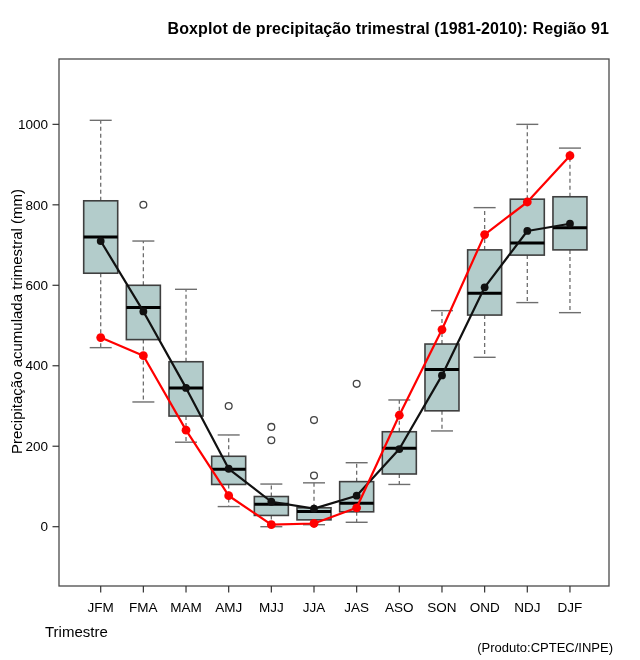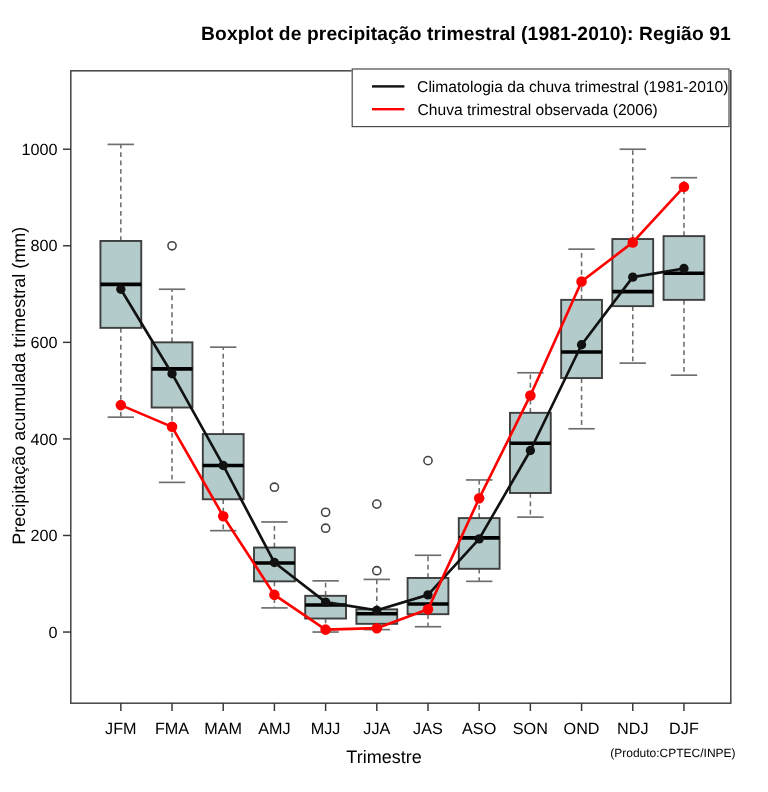--- a/index.html
+++ b/index.html
@@ -3,22 +3,22 @@
 <meta charset="utf-8">
 <style>
   html,body{margin:0;padding:0;background:#ffffff;}
   body{width:640px;height:660px;font-family:"Liberation Sans",sans-serif;color:#000;}
   .canvas{position:relative;width:640px;height:660px;background:#fff;overflow:hidden;}
   #plot{position:absolute;left:0;top:0;}
   .title{position:absolute;left:59px;top:20px;width:550px;text-align:right;
          font-size:16px;font-weight:bold;letter-spacing:0.1px;}
   .ylabel{position:absolute;left:-184px;top:313px;width:400px;text-align:center;
           font-size:15px;transform:rotate(-90deg);}
-  .xlabel{position:absolute;left:45px;top:623px;width:550px;text-align:center;font-size:15px;}
-  .footnote{position:absolute;right:27px;top:623px;font-size:10px;}
+  .xlabel{position:absolute;left:45px;top:623px;width:550px;font-size:15px;}
+  .footnote{position:absolute;right:27px;top:640px;font-size:13px;}
   .legend{position:absolute;left:293px;top:57px;width:315px;height:49px;
           border:1.3px solid #4a4a4a;background:#fff;box-sizing:border-box;
           display:flex;flex-direction:column;justify-content:center;gap:4px;padding-left:16px;}
   .legend-row{display:flex;align-items:center;gap:11px;}
   .legend-sample{width:27px;height:0;border-top:2.2px solid #000;}
   .legend-label{font-size:13px;white-space:nowrap;}
   svg text{font-family:"Liberation Sans",sans-serif;fill:#000;}
 </style>
 </head>
 <body>
@@ -161,27 +161,17 @@
       <circle cx="228.68" cy="495.71905000000004" r="4.4" fill="#ff0000"></circle>
       <circle cx="271.34" cy="524.68825" r="4.4" fill="#ff0000"></circle>
       <circle cx="314" cy="523.4812000000001" r="4.4" fill="#ff0000"></circle>
       <circle cx="356.65999999999997" cy="507.78955" r="4.4" fill="#ff0000"></circle>
       <circle cx="399.32" cy="415.24905000000007" r="4.4" fill="#ff0000"></circle>
       <circle cx="441.97999999999996" cy="329.54850000000005" r="4.4" fill="#ff0000"></circle>
       <circle cx="484.63999999999993" cy="234.59390000000008" r="4.4" fill="#ff0000"></circle>
       <circle cx="527.3" cy="202.00355000000008" r="4.4" fill="#ff0000"></circle>
       <circle cx="569.96" cy="155.73330000000004" r="4.4" fill="#ff0000"></circle>
     </svg>
-  <div class="legend" id="legend">
-      <div class="legend-row">
-        <span class="legend-sample" style="border-top-color: rgb(17, 17, 17);"></span>
-        <span class="legend-label">Climatologia da chuva trimestral (1981-2010)</span>
-      </div>
-      <div class="legend-row">
-        <span class="legend-sample" style="border-top-color: rgb(255, 0, 0);"></span>
-        <span class="legend-label">Chuva trimestral observada (2006)</span>
-      </div>
-    </div>
   <div class="title">Boxplot de precipitação trimestral (1981-2010): Região 91</div>
   <div class="ylabel">Precipitação acumulada trimestral (mm)</div>
   <div class="xlabel">Trimestre</div>
   <div class="footnote">(Produto:CPTEC/INPE)</div>
 </div>
 
 </body></html>

